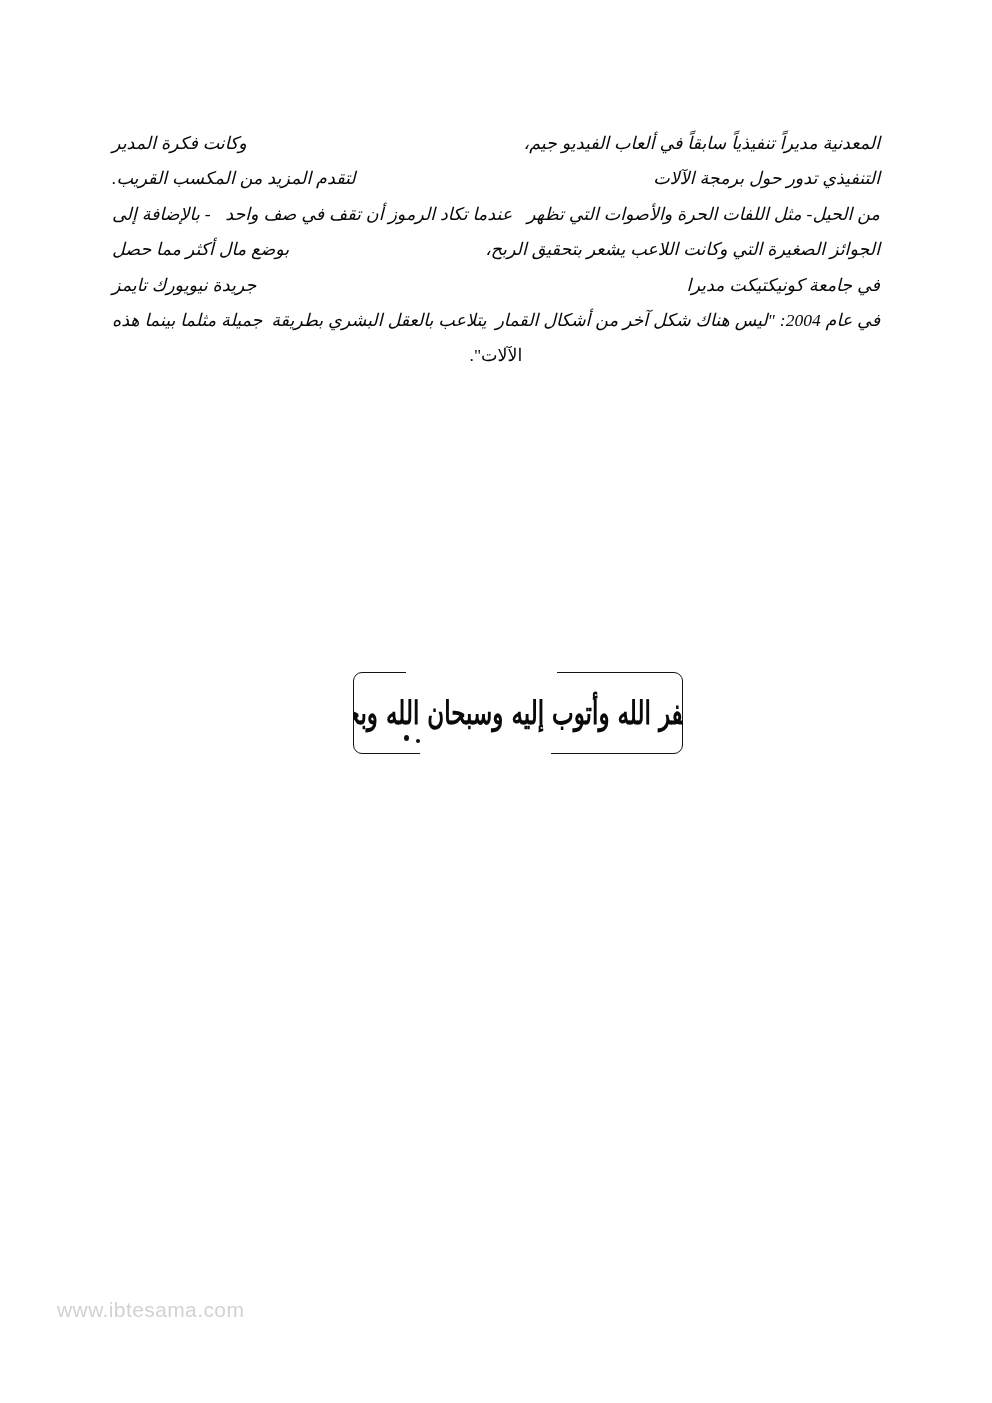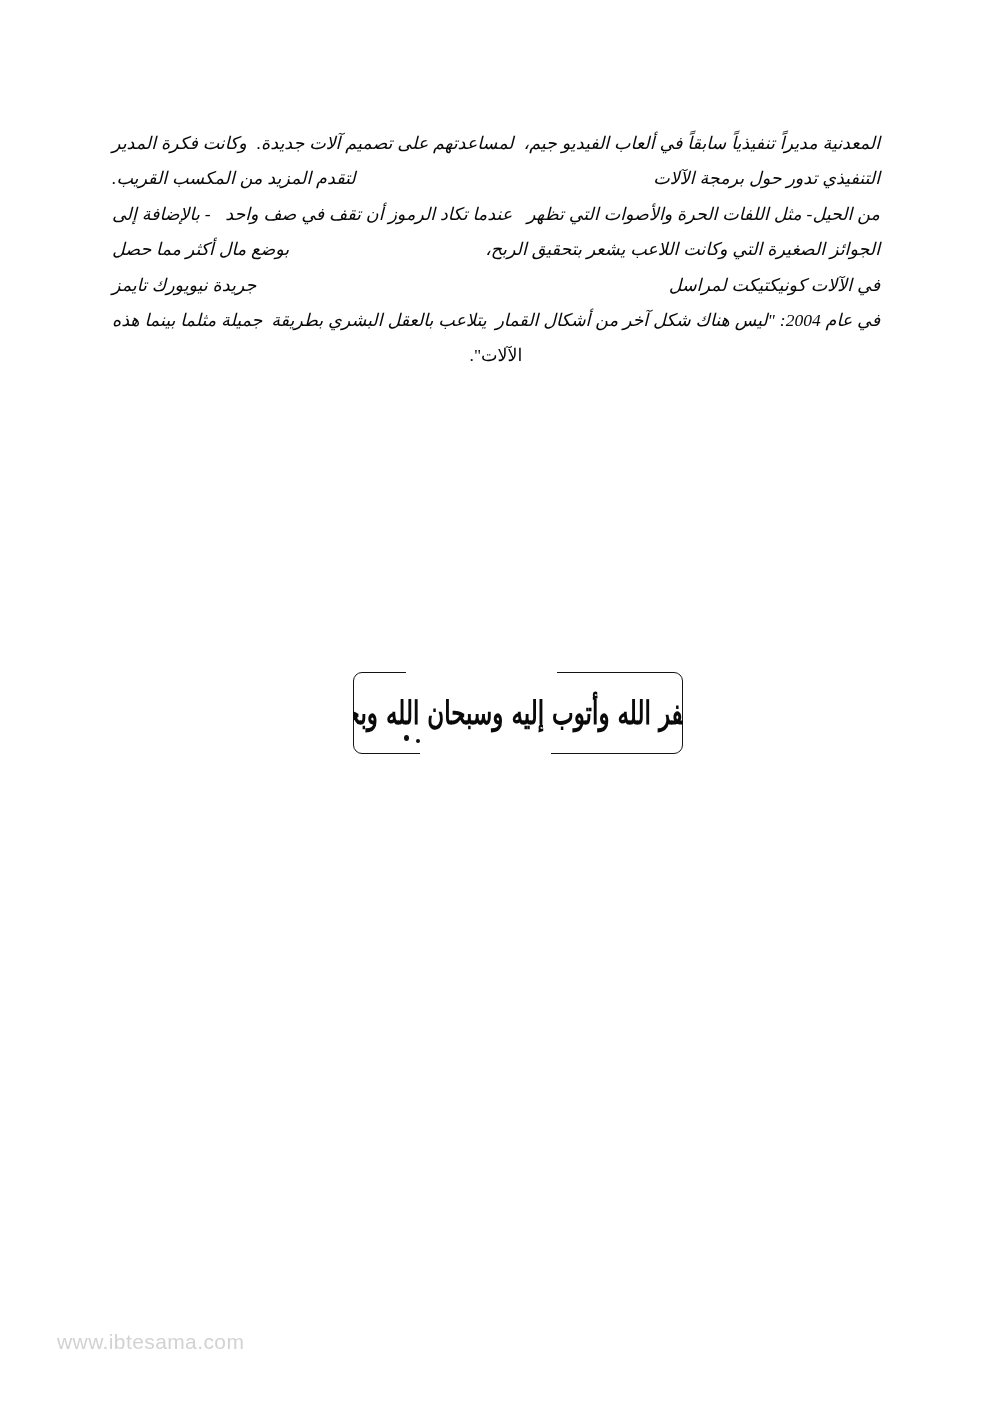--- a/index.html
+++ b/index.html
@@ -123,41 +123,40 @@
     background: #101010;
     border-radius: 50%;
   }
   .speck-a { width: 5px; height: 6px; left: 51px; bottom: 13px; }
   .speck-b { width: 4px; height: 4px; left: 63px; bottom: 11px; }
 
   
   .watermark {
     position: absolute;
     left: 57px;
-    top: 1330px;
+    top: 1298px;
     direction: ltr;
     font-family: "Liberation Sans", "DejaVu Sans", sans-serif;
     font-size: 21px;
     color: #d2d2d2;
     letter-spacing: 0.4px;
     white-space: nowrap;
     user-select: none;
   }
 </style>
 </head>
 <body>
 
 <div class="page">
 
   <div class="text-block">
 
     <div class="para-line">
       <span class="jt">
         <span>المعدنية مديراً تنفيذياً سابقاً في ألعاب الفيديو جيم،</span>
-        <span>لمساعدتهم على تصميم آلات جديدة.</span>
         <span>وكانت فكرة المدير</span>
       </span>
     </div>
 
     <div class="para-line">
       <span class="jt">
         <span>التنفيذي تدور حول برمجة الآلات</span>
         <span>لتقدم المزيد من المكسب القريب.</span>
       </span>
     </div>
@@ -172,21 +171,21 @@
 
     <div class="para-line">
       <span class="jt">
         <span>الجوائز الصغيرة التي وكانت اللاعب يشعر بتحقيق الربح،</span>
         <span>بوضع مال أكثر مما حصل</span>
       </span>
     </div>
 
     <div class="para-line">
       <span class="jt">
-        <span>في الآلات كونيكتيكت لمراسل</span>
+        <span>في جامعة كونيكتيكت مديرا</span>
         <span>جريدة نيويورك تايمز</span>
       </span>
     </div>
 
     <div class="para-line">
       <span class="jt">
         <span>في عام 2004: "ليس هناك شكل آخر من أشكال القمار</span>
         <span>يتلاعب بالعقل البشري بطريقة</span>
         <span>جميلة مثلما بينما هذه</span>
       </span>

